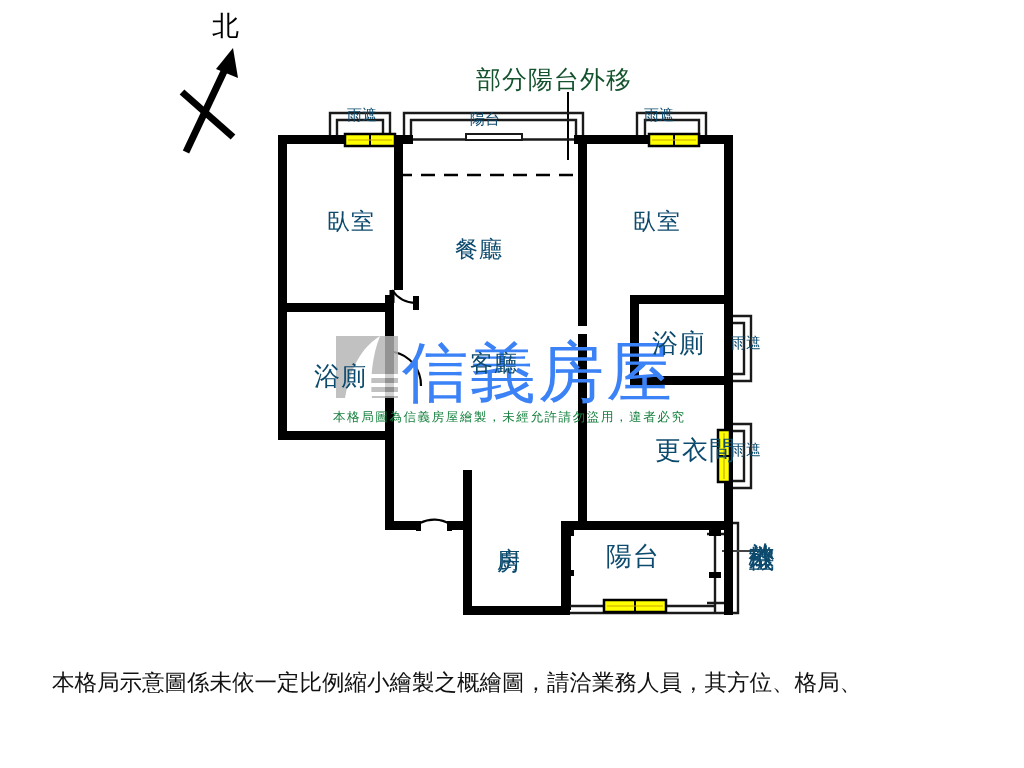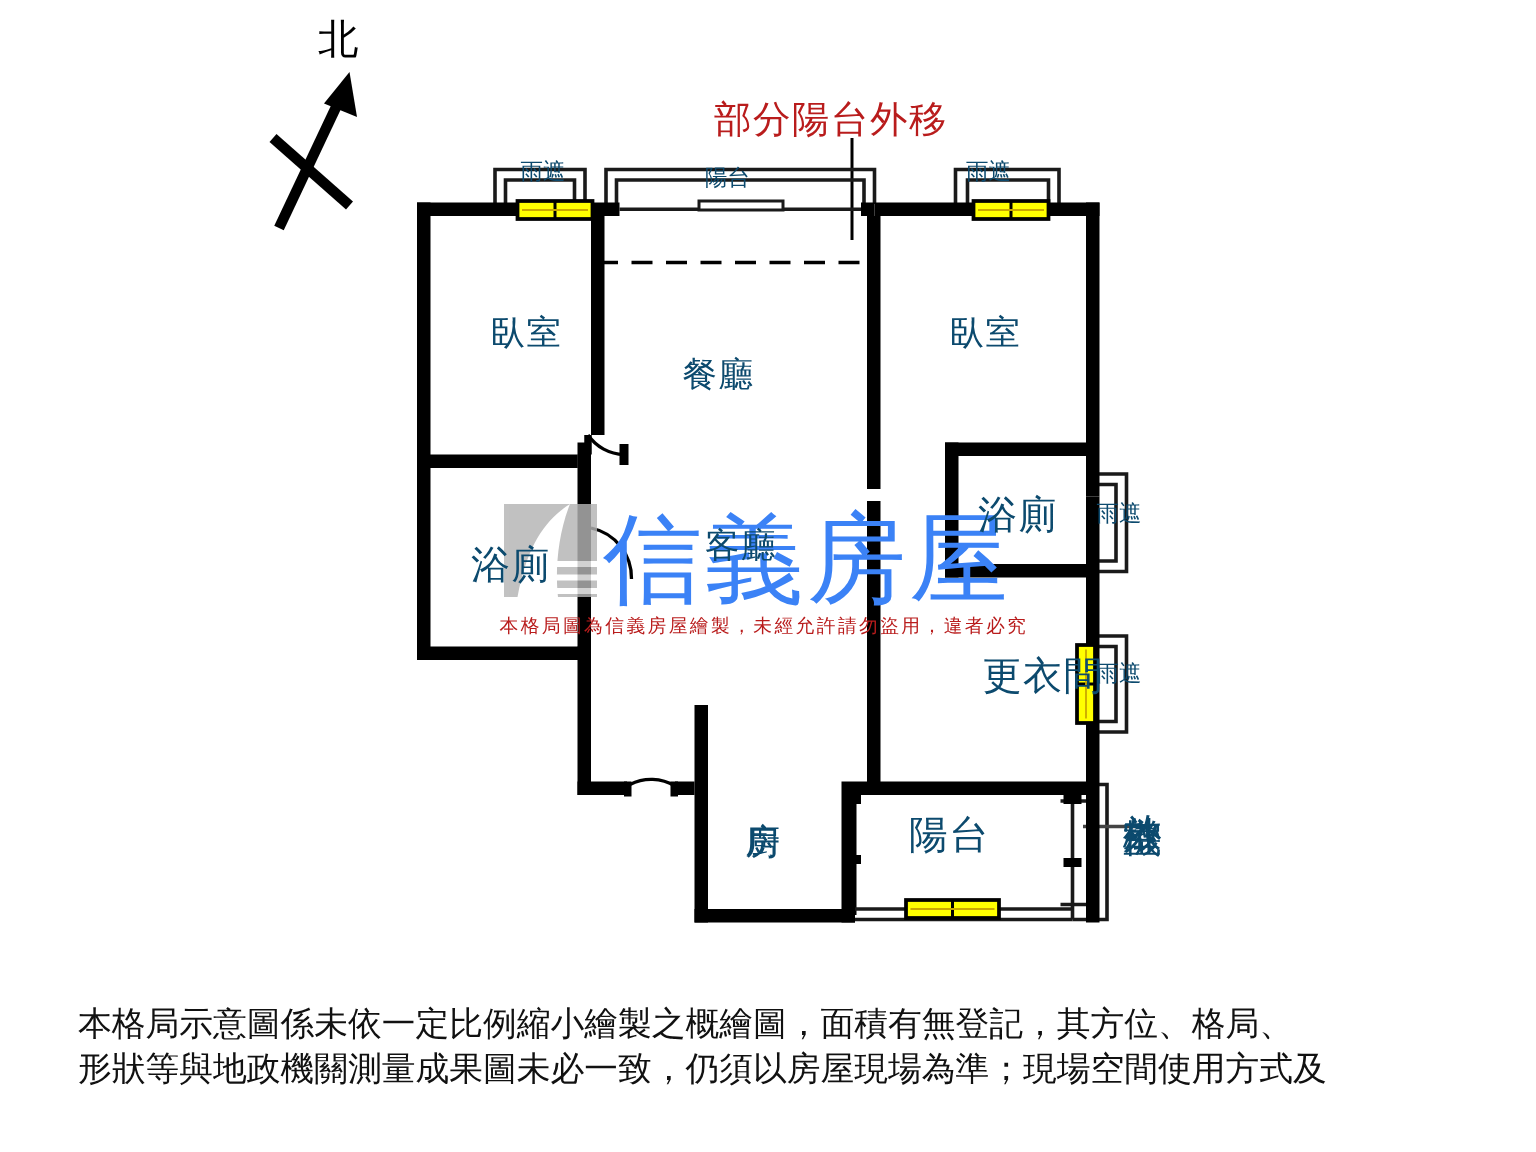--- a/index.html
+++ b/index.html
@@ -49,21 +49,21 @@
     font-size: 27px;
     color: #000;
     font-family: "Liberation Serif", "DejaVu Serif", serif;
   }
   #title-note {
     position: absolute;
     left: 476px;
     top: 63px;
     font-size: 25px;
     letter-spacing: 1px;
-    color: #b91c1c;
+    color: #14532d;
     font-family: "Liberation Serif", "DejaVu Serif", serif;
     white-space: pre;
   }
   #disclaimer {
     position: absolute;
     left: 52px;
     top: 668px;
     width: 930px;
     font-size: 22.5px;
     line-height: 1.32;
@@ -78,21 +78,21 @@
     top: 330px;
     width: 370px;
     height: 100px;
     pointer-events: none;
   }
   #watermark-sub {
     position: absolute;
     left: 333px;
     top: 409px;
     font-size: 12.5px;
-    color: #b91c1c;
+    color: #15803d;
     letter-spacing: 1.6px;
     white-space: pre;
     font-family: "Liberation Sans", sans-serif;
   }
 </style>
 </head>
 <body>
 
 <div id="plan-root">
 
@@ -280,17 +280,16 @@
   <div class="room-label rl-big vertical" style="left:497px; top:529px;">廚房</div>
   <div class="room-label rl-mid vertical" style="left:748px; top:522px;">放室外機</div>
 
   <div class="annot-label rl-small" style="left:347px; top:108px;">雨遮</div>
   <div class="annot-label rl-small" style="left:470px; top:112px;">陽台</div>
   <div class="annot-label rl-small" style="left:644px; top:108px;">雨遮</div>
   <div class="annot-label rl-small" style="left:731px; top:336px;">雨遮</div>
   <div class="annot-label rl-small" style="left:731px; top:443px;">雨遮</div>
 
   <div id="disclaimer">
-    <div>本格局示意圖係未依一定比例縮小繪製之概繪圖，面積有無登記，其方位、格局、</div>
-    <div>形狀等與地政機關測量成果圖未必一致，仍須以房屋現場為準；現場空間使用方式及</div>
+    <div>本格局示意圖係未依一定比例縮小繪製之概繪圖，請洽業務人員，其方位、格局、</div>
   </div>
 
 </div>
 
 </body></html>

